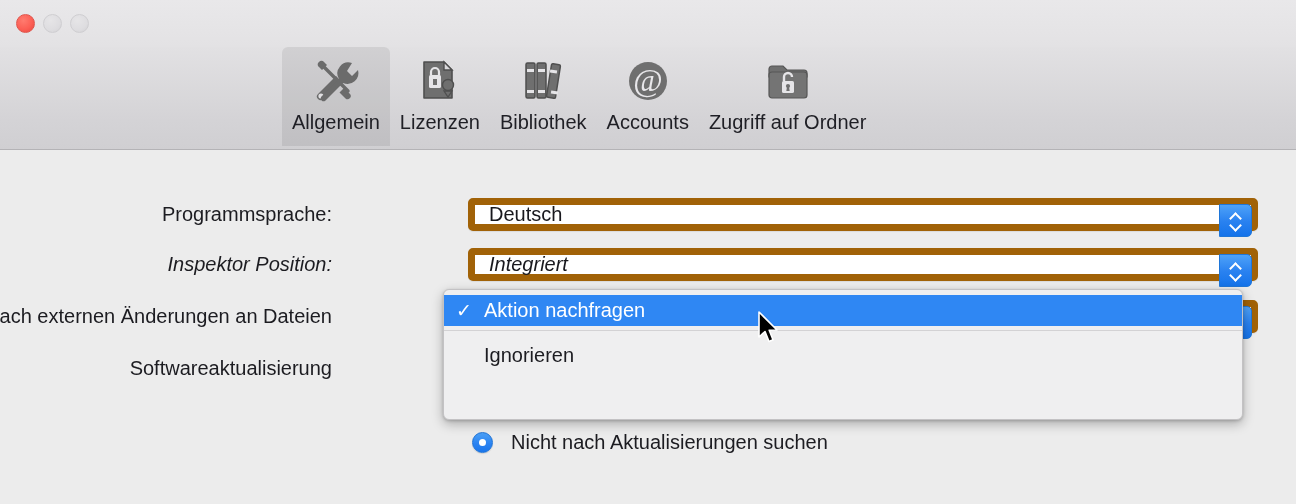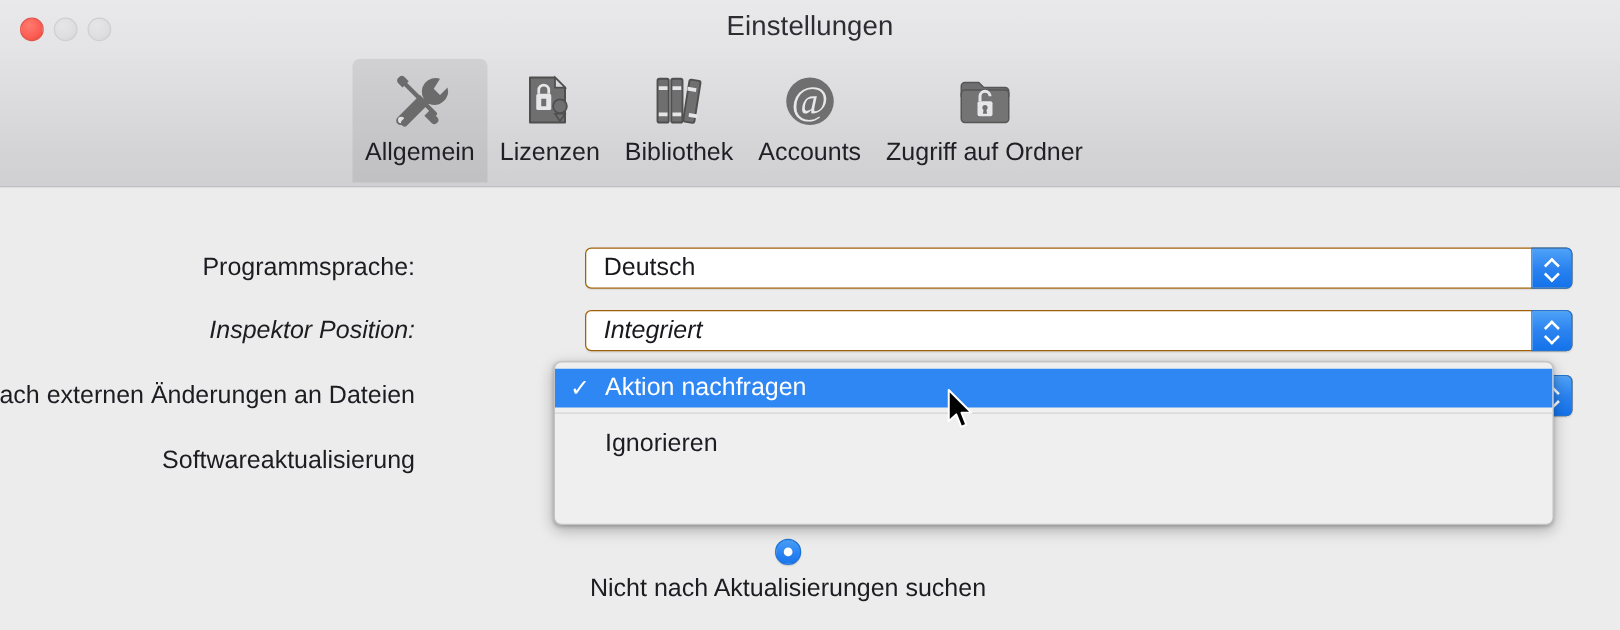--- a/index.html
+++ b/index.html
@@ -132,21 +132,21 @@
     white-space: nowrap;
   }
 
   .popup {
     position: absolute;
     left: 468px;
     width: 790px;
     height: 33px;
     border-radius: 5px;
     background: #ffffff;
-    border: 1px solid #a16207;
+    border: 7px solid #a16207;
     box-shadow: 0 1px 1px rgba(0,0,0,0.07);
     box-sizing: border-box;
     display: flex;
     align-items: center;
   }
   .popup-value {
     font-size: 20px;
     color: #18181d;
     padding-left: 14px;
     white-space: nowrap;
@@ -182,22 +182,21 @@
   }
   .chev.up::before { transform: rotate(45deg); }
   .chev.down::before { transform: rotate(225deg); top: -1px; }
 
   
   .radio-row {
     position: absolute;
     left: 472px;
     display: flex;
     align-items: center;
-    gap: 8px;
-    flex-direction: column;
+    gap: 18px;
   }
   .radio {
     width: 21px; height: 21px;
     border-radius: 50%;
     background: linear-gradient(to bottom, #4aa0f7 0%, #2b83f1 55%, #1a76ec 100%);
     border: 1px solid #1d72d6;
     box-sizing: border-box;
     display: flex;
     align-items: center;
     justify-content: center;
@@ -272,21 +271,20 @@
 <body>
 
 <div class="window">
 
   <div class="titlebar">
     <div class="traffic">
       <div class="light close"></div>
       <div class="light min"></div>
       <div class="light max"></div>
     </div>
-    <div class="window-title">Einstellungen</div>
   </div>
 
   <div class="toolbar">
     <div class="toolbar-items">
 
       <div class="tb-item selected">
         <div class="tb-icon">
           <svg width="48" height="46" viewBox="0 0 48 46">
             <g fill="#6b6b6b">
               <path d="M6 36 L24 18 L29 23 L11 41 a3.5 3.5 0 0 1 -5 0 a3.5 3.5 0 0 1 0 -5 z"></path>

